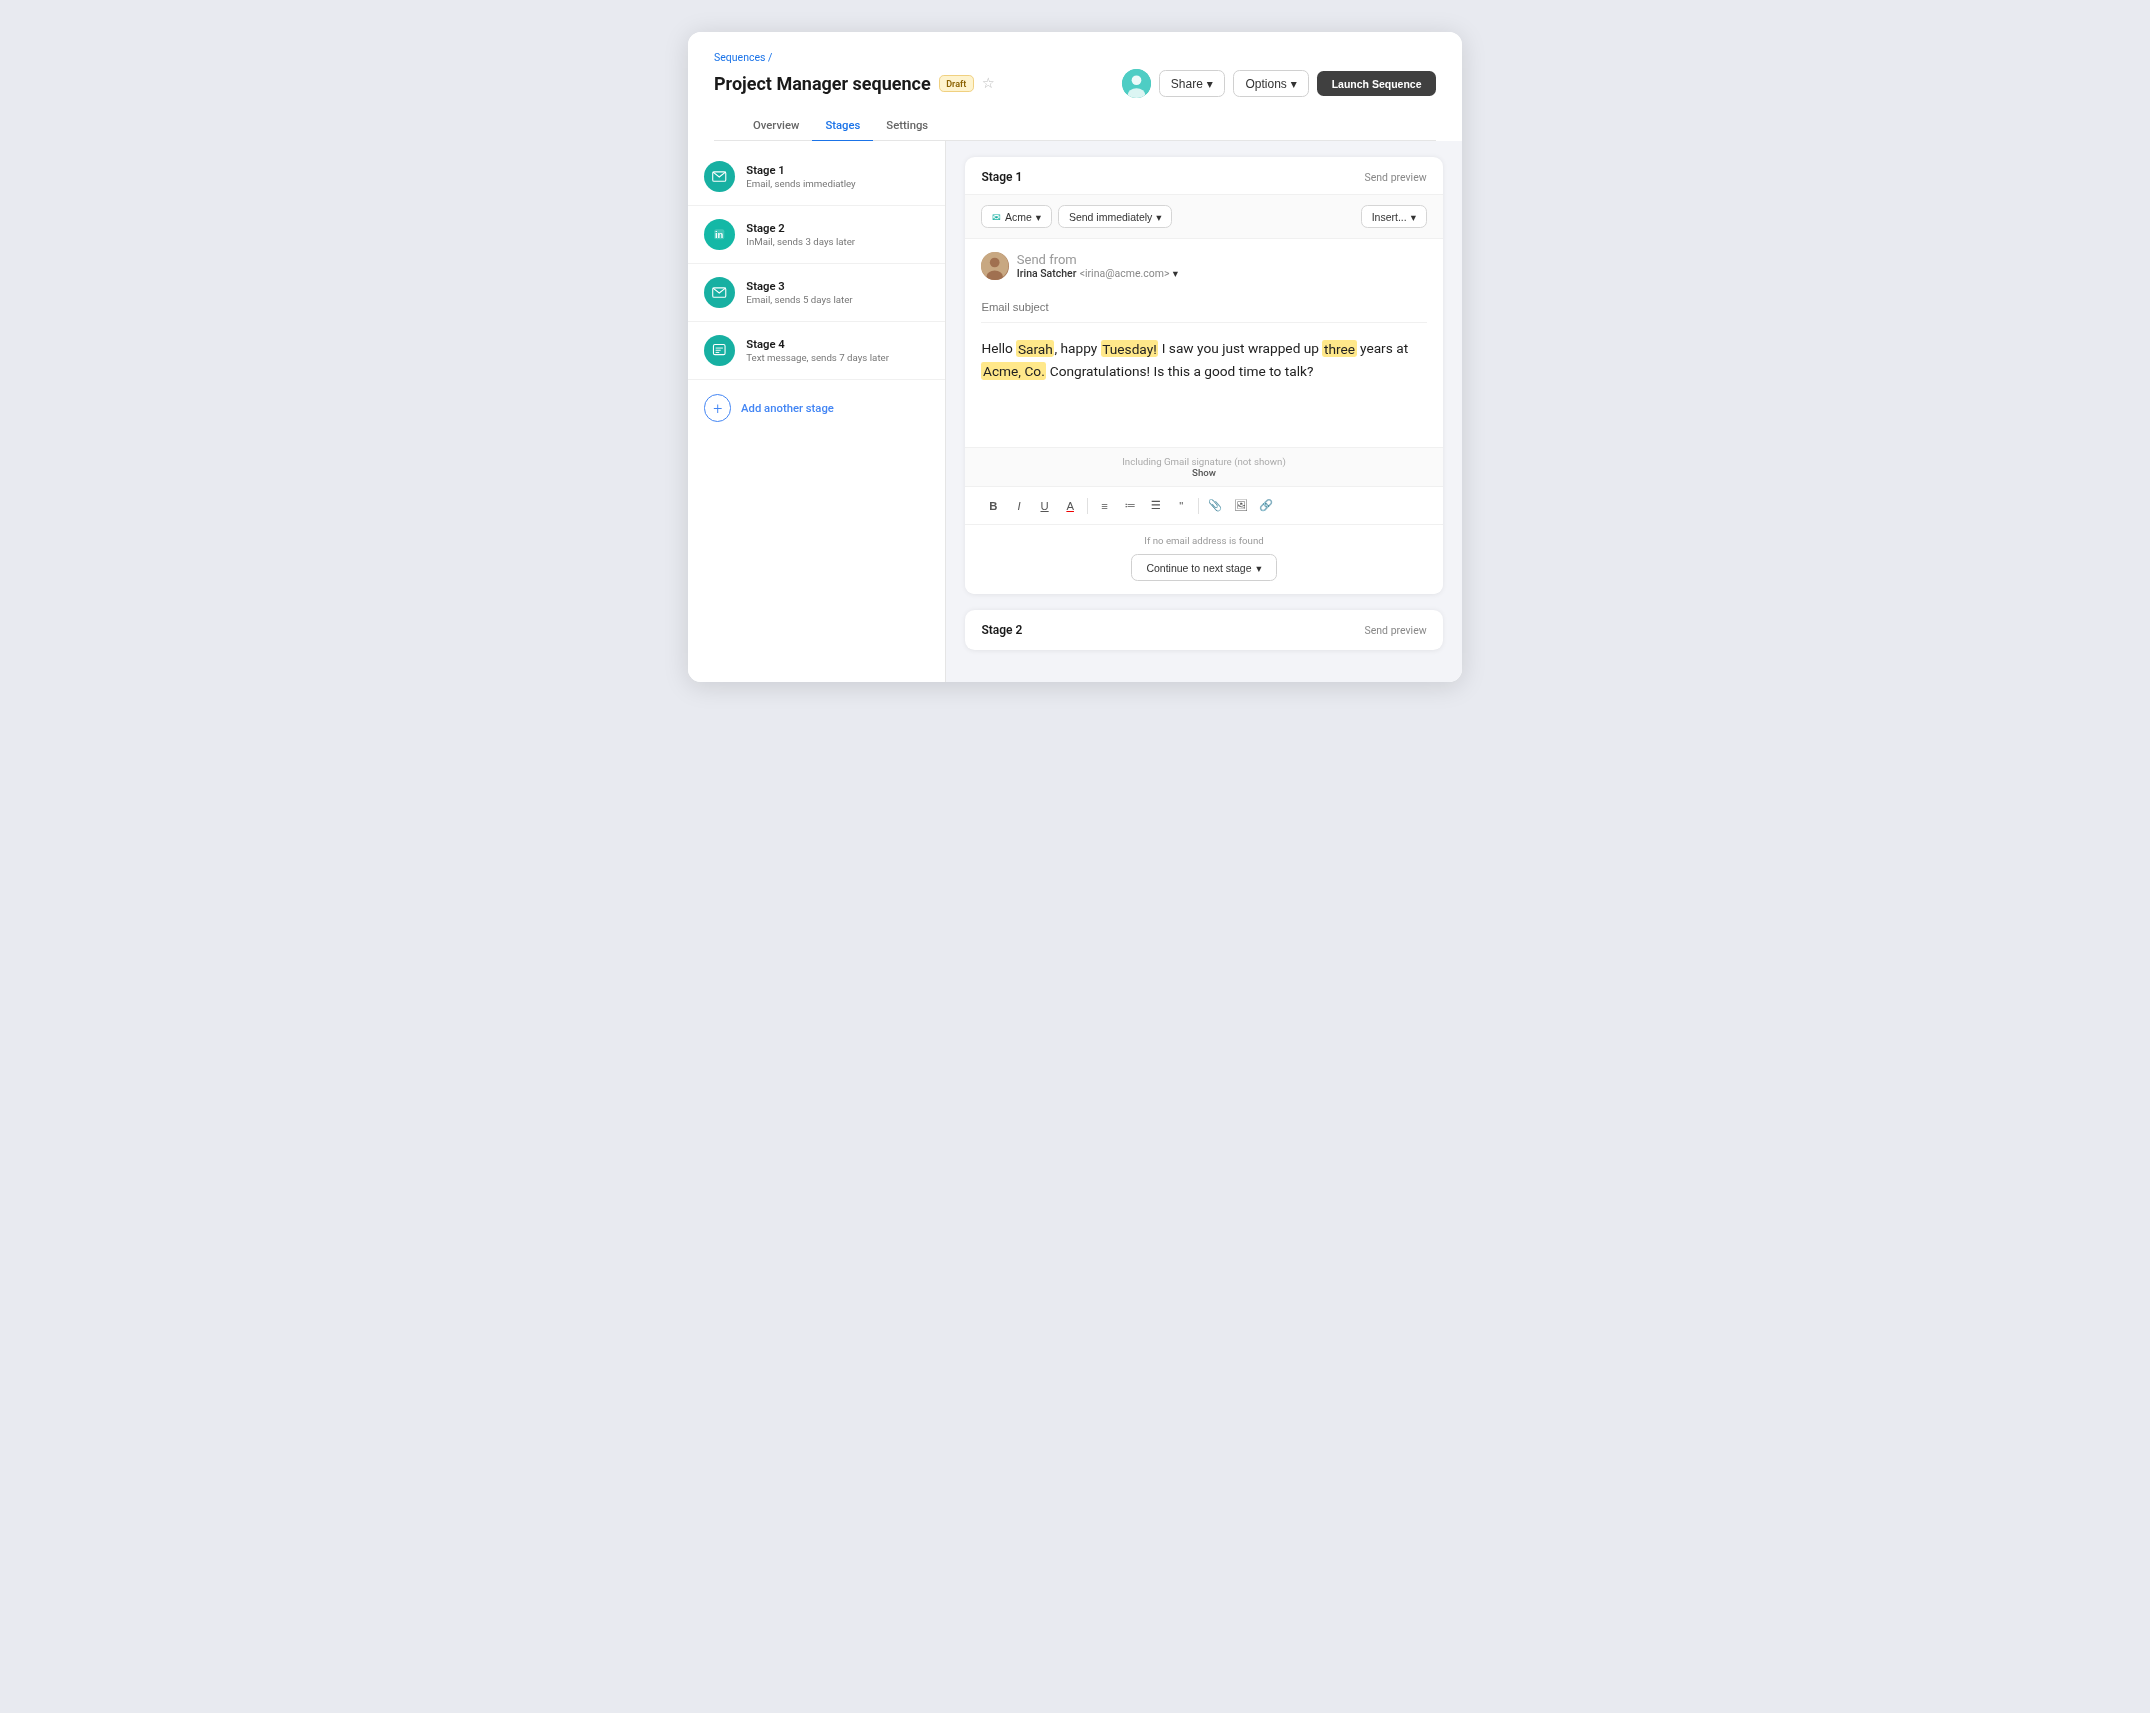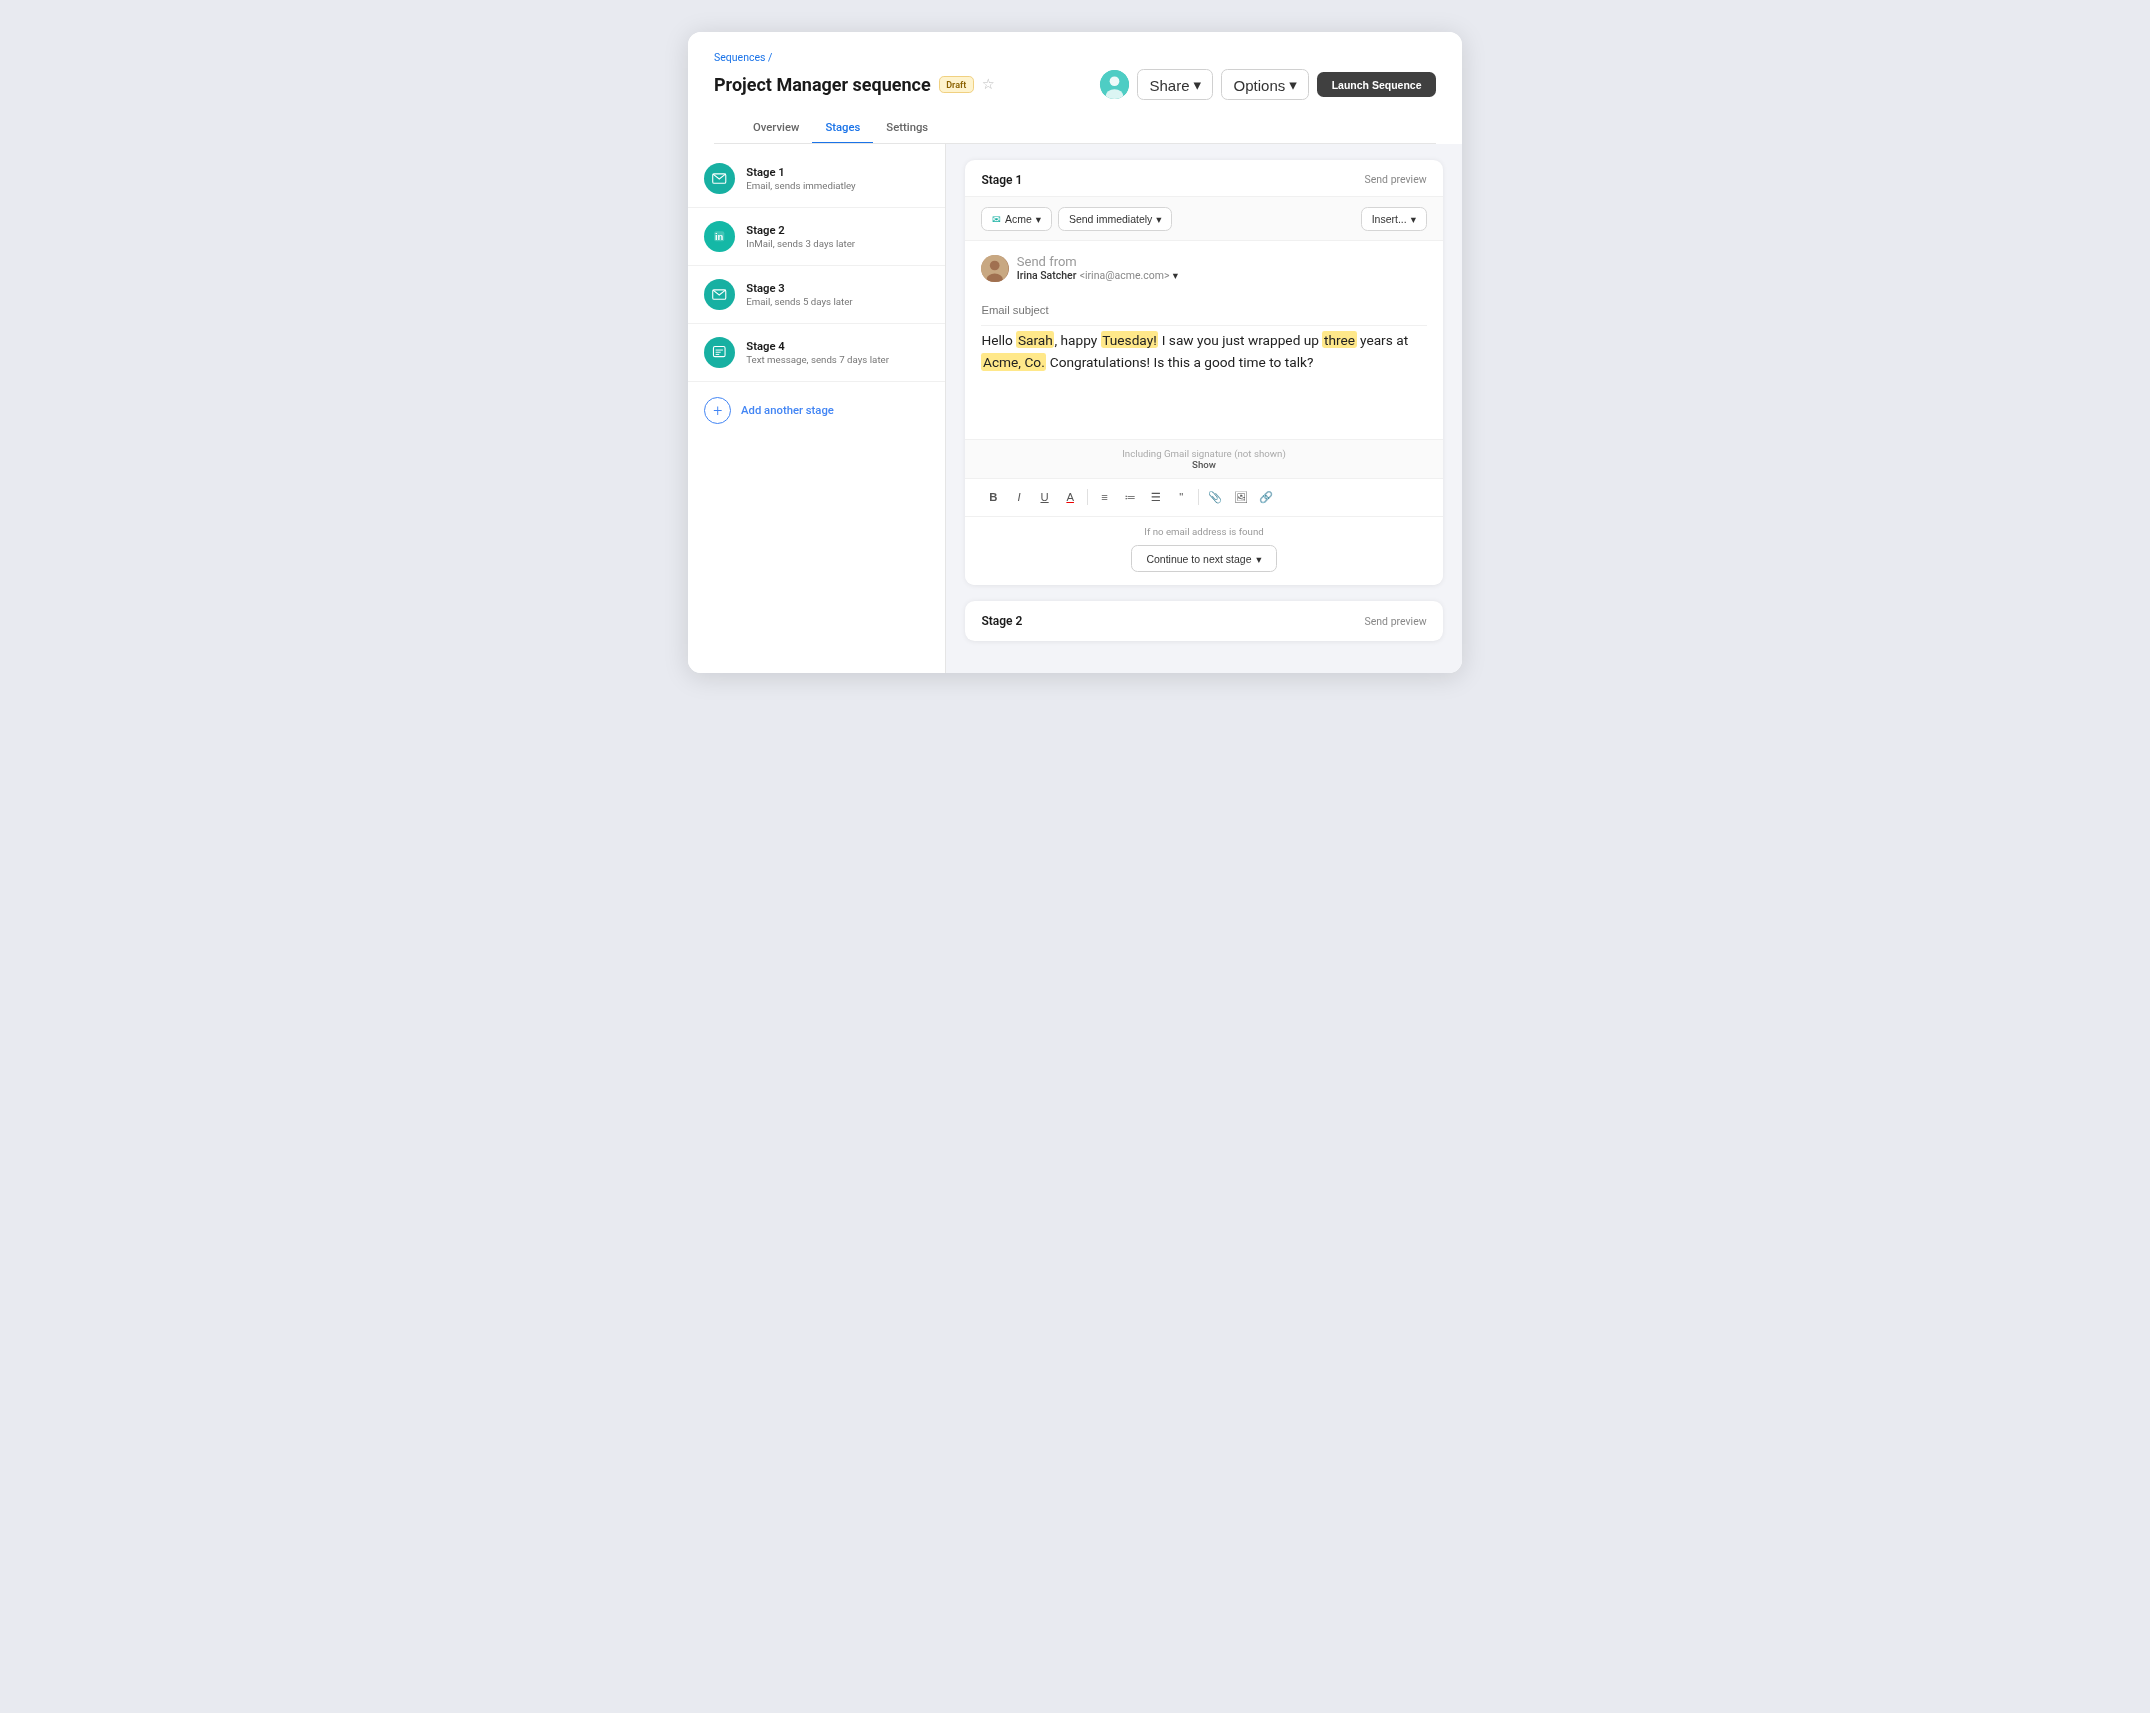--- a/index.html
+++ b/index.html
@@ -74,26 +74,26 @@
       align-items: center;
       justify-content: center;
       overflow: hidden;
     }
     .avatar-img svg { width: 29px; height: 29px; }
     .btn-outline {
       border: 0.8px solid #d0d0d0;
       background: #fff;
       border-radius: 6.5px;
       padding: 5.6px 11.3px;
-      font-size: 15px;
+      font-size: 12px;
       font-weight: 500;
       color: #333;
       cursor: pointer;
       display: flex;
-      align-items: flex-end;
+      align-items: flex-start;
       gap: 4px;
     }
     .btn-primary {
       background: #404040;
       color: #fff;
       border: none;
       border-radius: 6.5px;
       padding: 6.5px 14.5px;
       font-size: 10.5px;
       font-weight: 600;
@@ -279,21 +279,21 @@
       align-items: center;
       gap: 3.2px;
     }
     .sender-email {
       color: #888;
       font-weight: 400;
     }
     .email-subject-row {
       border-bottom: 0.8px solid #f0f0f0;
       padding: 8px 0;
-      margin-bottom: 3px;
+      margin-bottom: 14px;
     }
     .email-subject-input {
       border: none;
       outline: none;
       font-size: 11.3px;
       color: #aaa;
       width: 100%;
       background: transparent;
     }
     .email-body {

